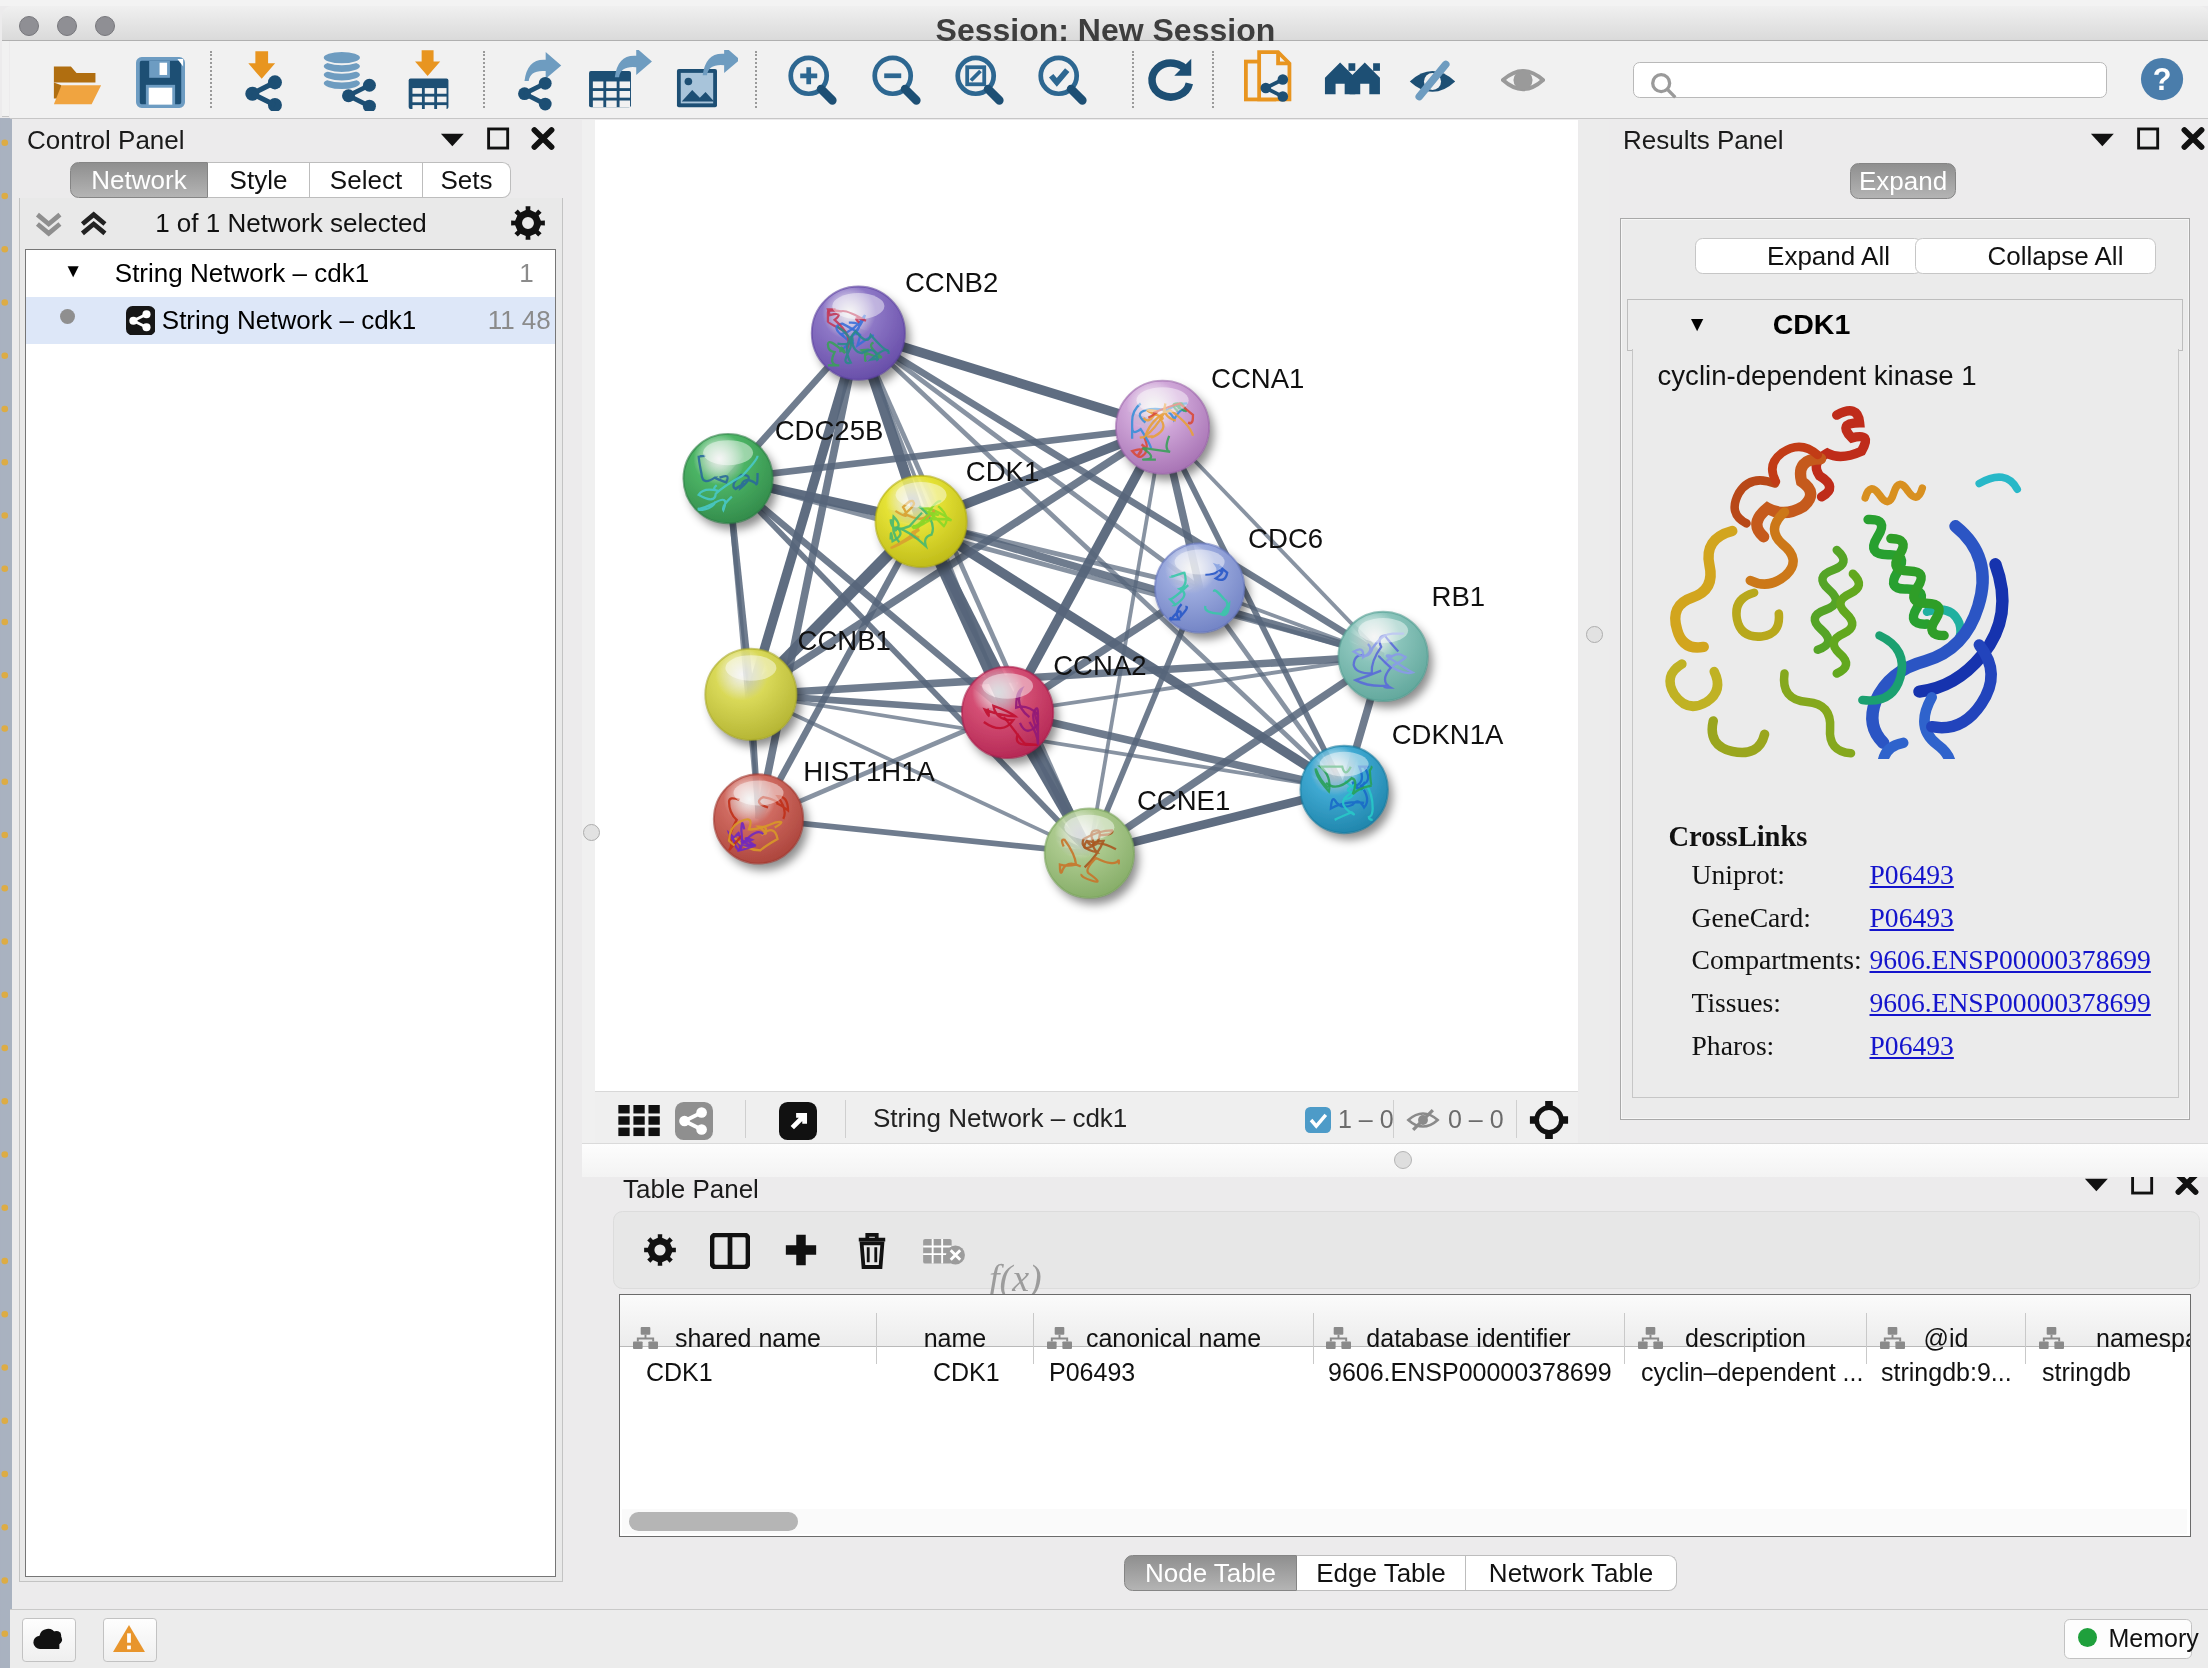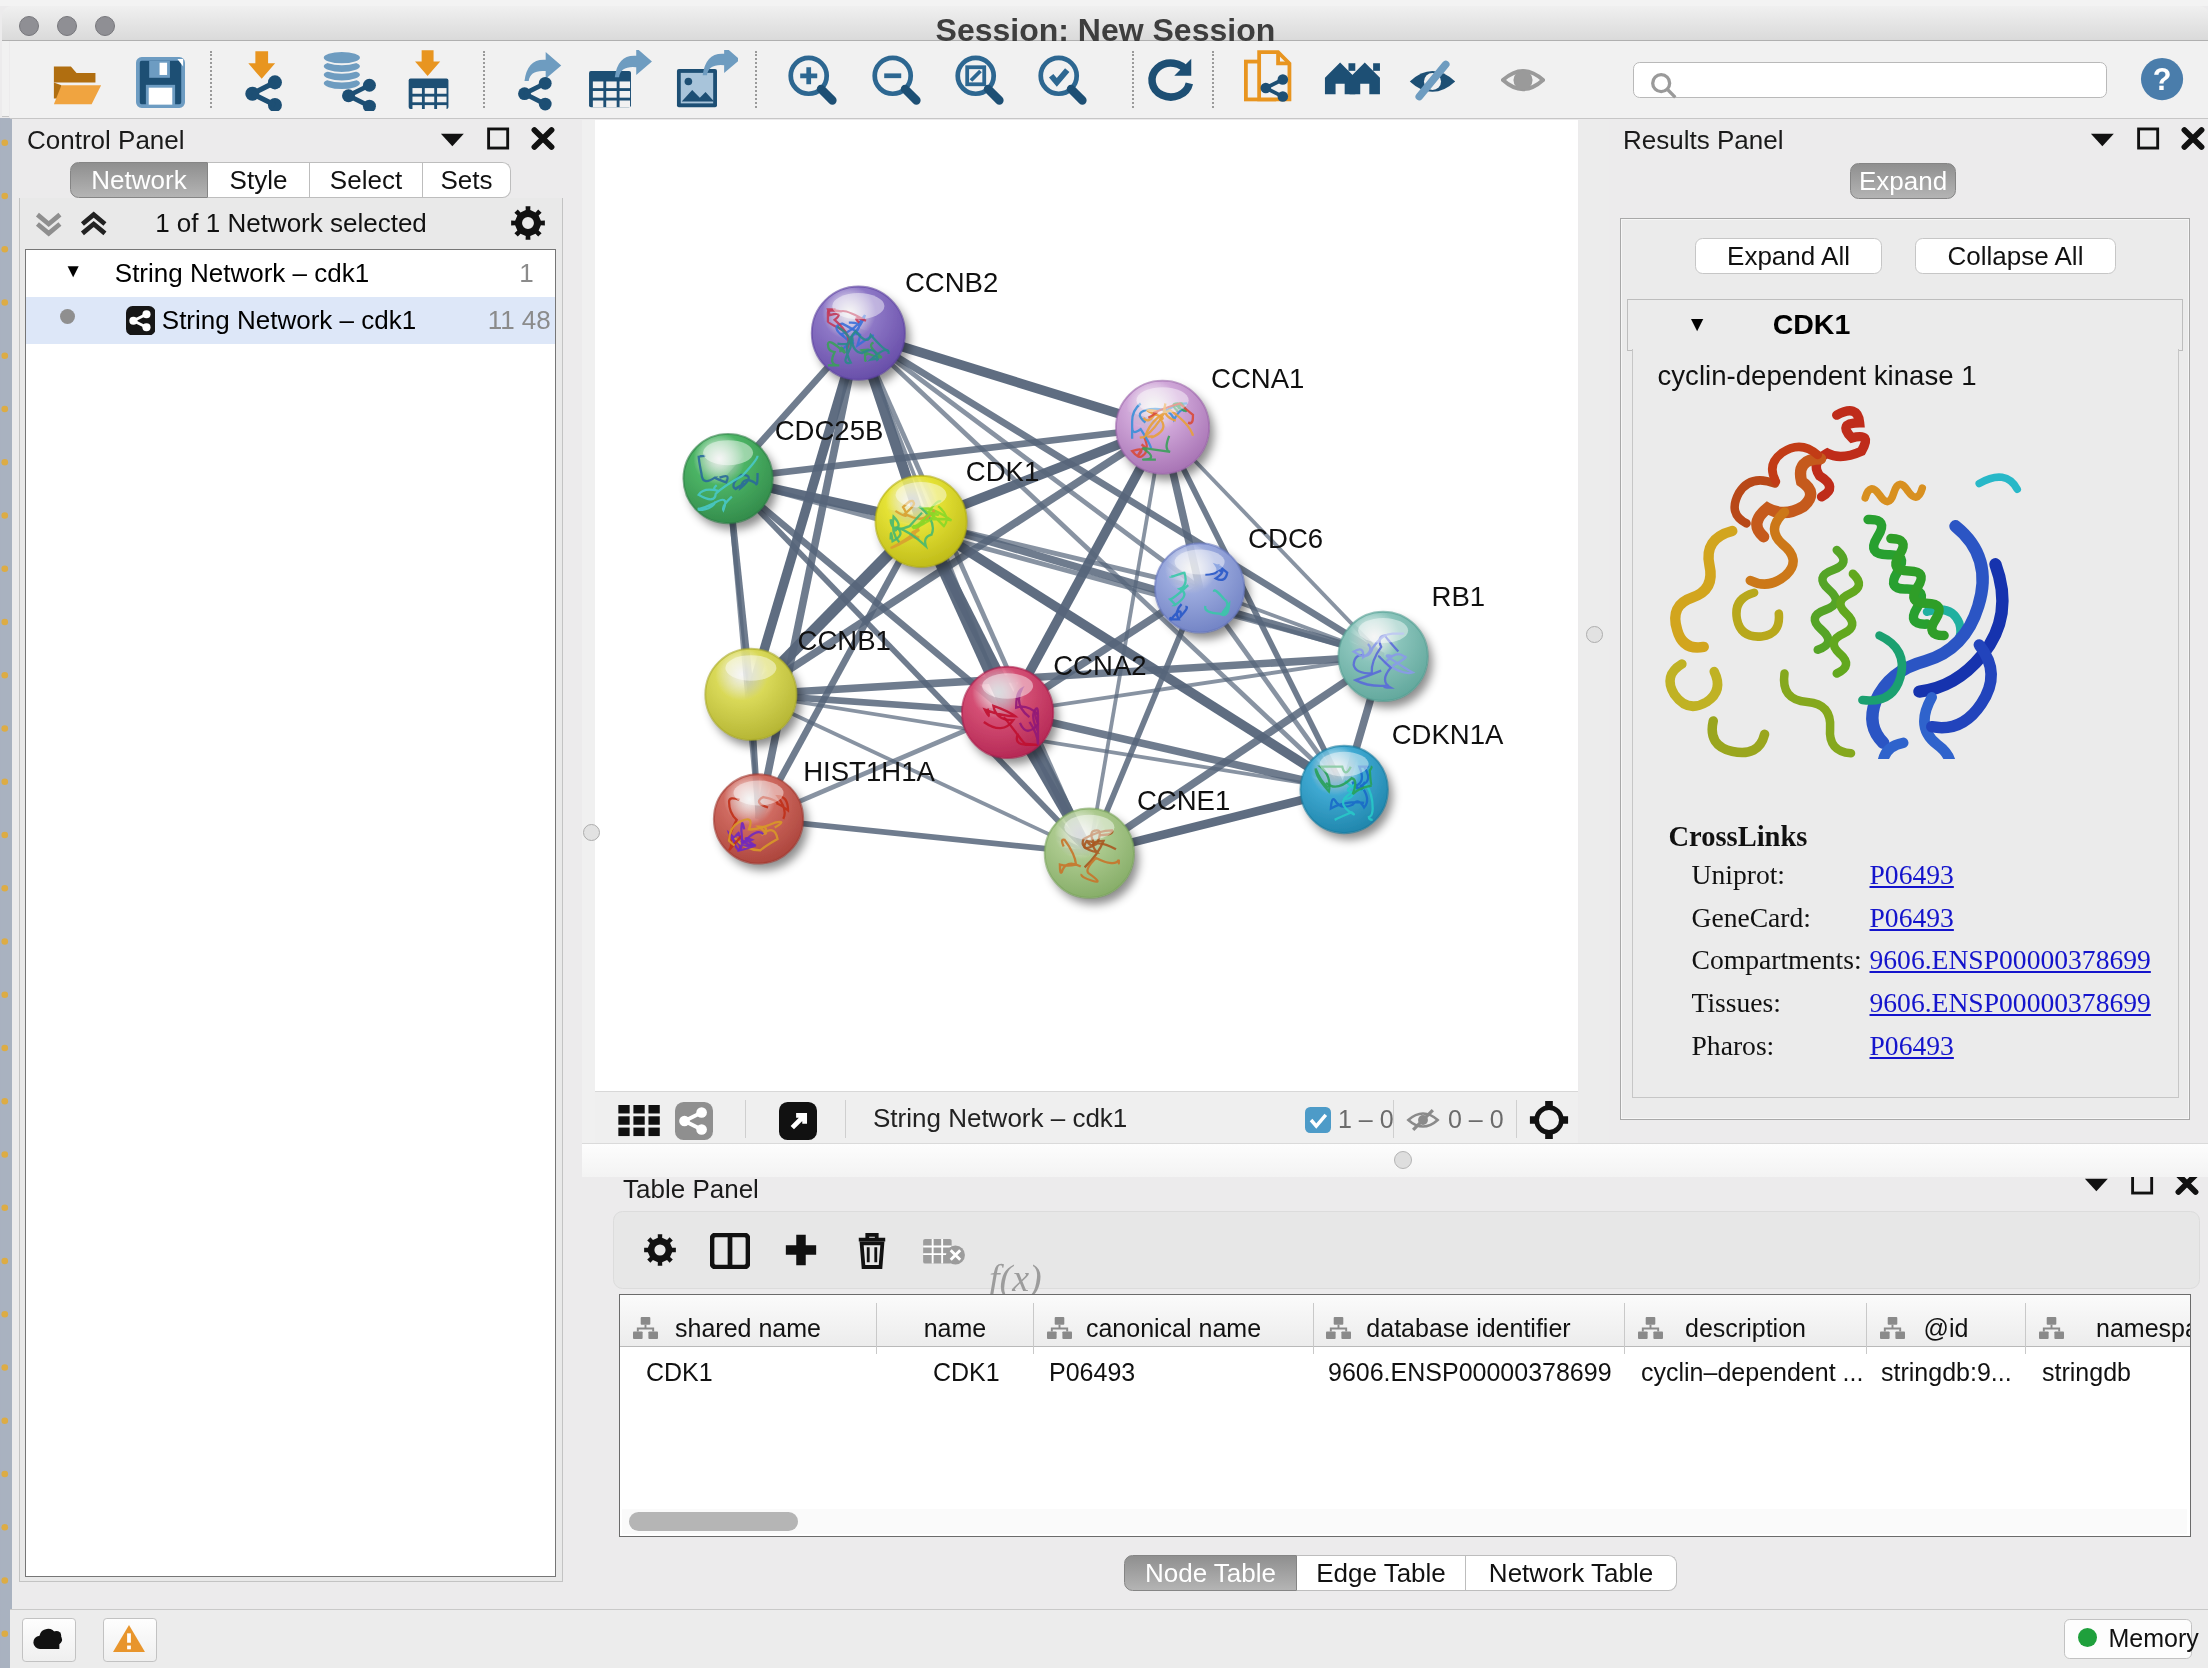--- a/index.html
+++ b/index.html
@@ -43,38 +43,38 @@
   
   #canvas{left:595px;top:120px;width:983px;height:971px;background:#fff;}
   #netbar{left:595px;top:1091px;width:983px;height:52px;background:#efefef;
      border-top:1px solid #d8d8d8;font-size:26px;color:#222;}
   
   #rp-title{left:1623px;top:125px;}
   #rp-box{left:1620px;top:218px;width:568px;height:900px;background:#ebebeb;
      border:1px solid #a8a8a8;box-shadow:inset 0 0 0 1px #f6f6f6;}
   .btn{position:absolute;background:#fff;
      border:1px solid #c6c6c6;border-radius:7.6px;font-size:26px;color:#111;
-     text-align:center;}
+     text-align:center;padding-left:40px;}
   #sec-hdr{position:absolute;left:5.7px;top:80px;width:554px;height:50px;
      border:1px solid #bdbdbd;background:#ebebeb;}
   #sec-body{position:absolute;left:10.5px;top:130px;width:545px;height:748px;
      border:1px solid #c6c6c6;border-top:none;background:#ebebeb;}
   .serif{font-family:"Liberation Serif",serif;}
   .xl-label{font-size:27.6px;color:#111;}
   .xl-link{font-size:27.6px;color:#1414cc;text-decoration:underline;}
   
   #tp-title{left:623px;top:1174px;}
   #tp-toolbar{left:613px;top:1211px;width:1585px;height:76px;background:#e7e7e7;
      border:1px solid #dcdcdc;border-radius:9.5px;}
   #tbl{left:619px;top:1294px;width:1572px;height:243px;background:#fff;
      border:1.9px solid #6b6b6b;box-sizing:border-box;overflow:hidden;}
   #tbl-hdr{position:absolute;left:0;top:0;width:100%;height:51px;
      background:linear-gradient(180deg,#fbfbfb,#ececec);
      border-bottom:1px solid #b9b9b9;}
-  .th{position:absolute;top:8px;height:51px;box-sizing:border-box;
+  .th{position:absolute;top:18px;height:51px;box-sizing:border-box;
       border-right:1px solid #c9c9c9;font-size:25px;color:#111;}
   .th .lbl{position:absolute;top:10.5px;width:100%;text-align:center;}
   .td{position:absolute;top:63px;font-size:25px;color:#111;}
   #hscroll{position:absolute;left:1.9px;bottom:1.9px;width:1565px;height:25px;
      background:#fafafa;}
   #hthumb{position:absolute;left:7.6px;top:2.9px;width:169px;height:19px;
      background:#b5b5b5;border-radius:9.5px;}
   
   
   #statusbar{left:9.5px;top:1609px;width:2199px;height:59px;background:#ececec;

